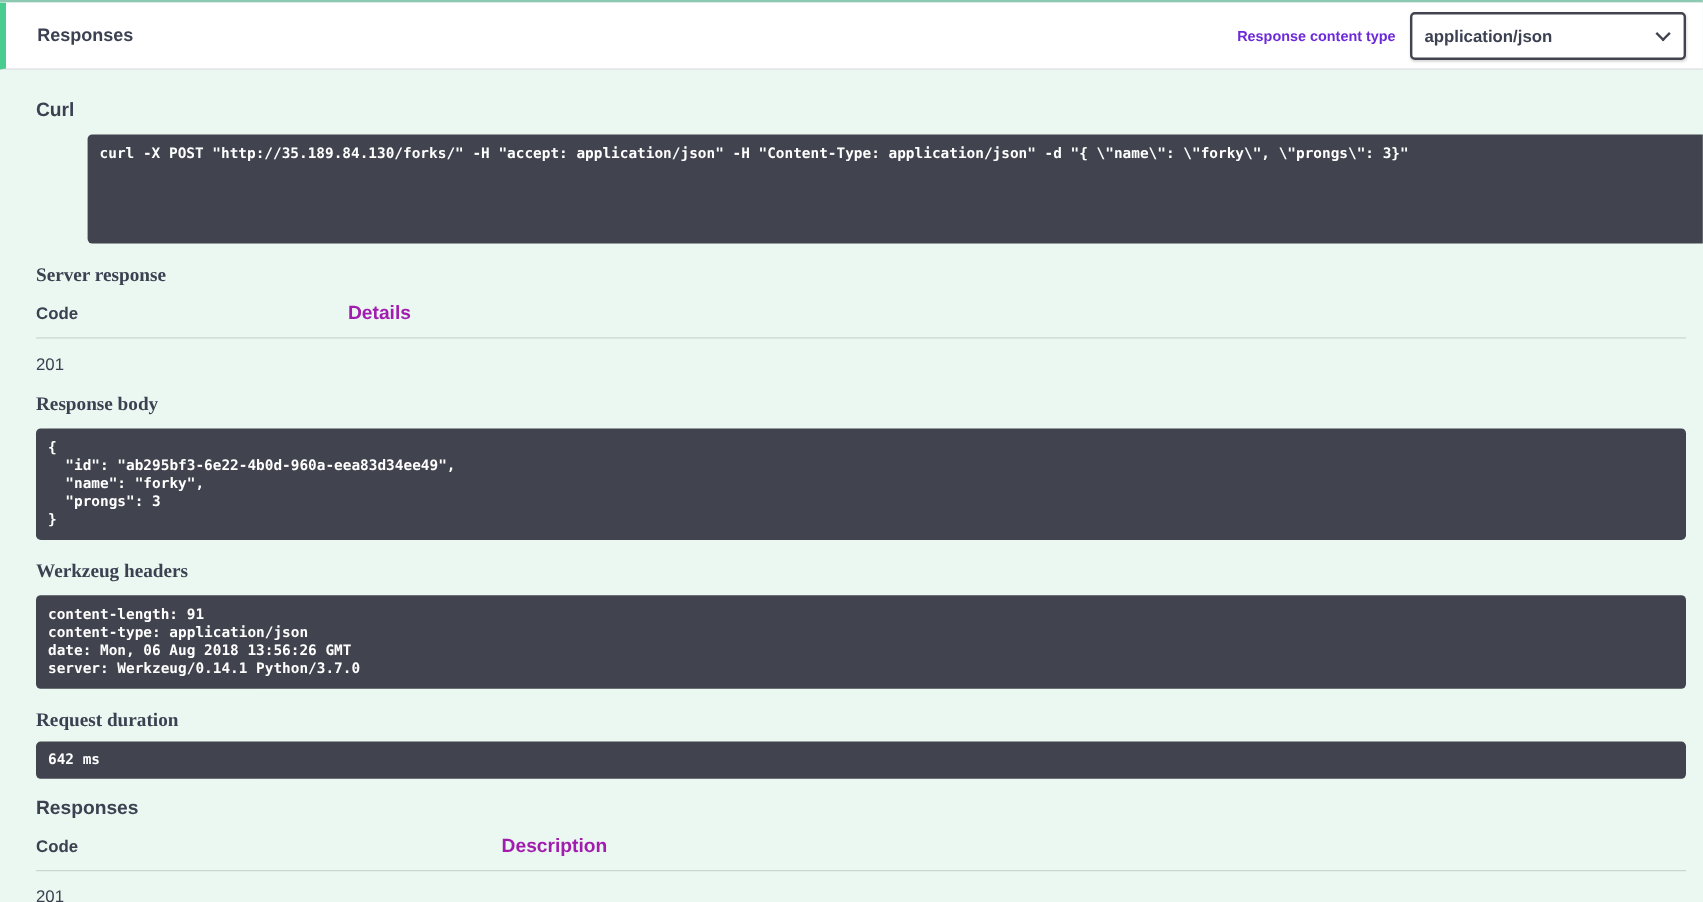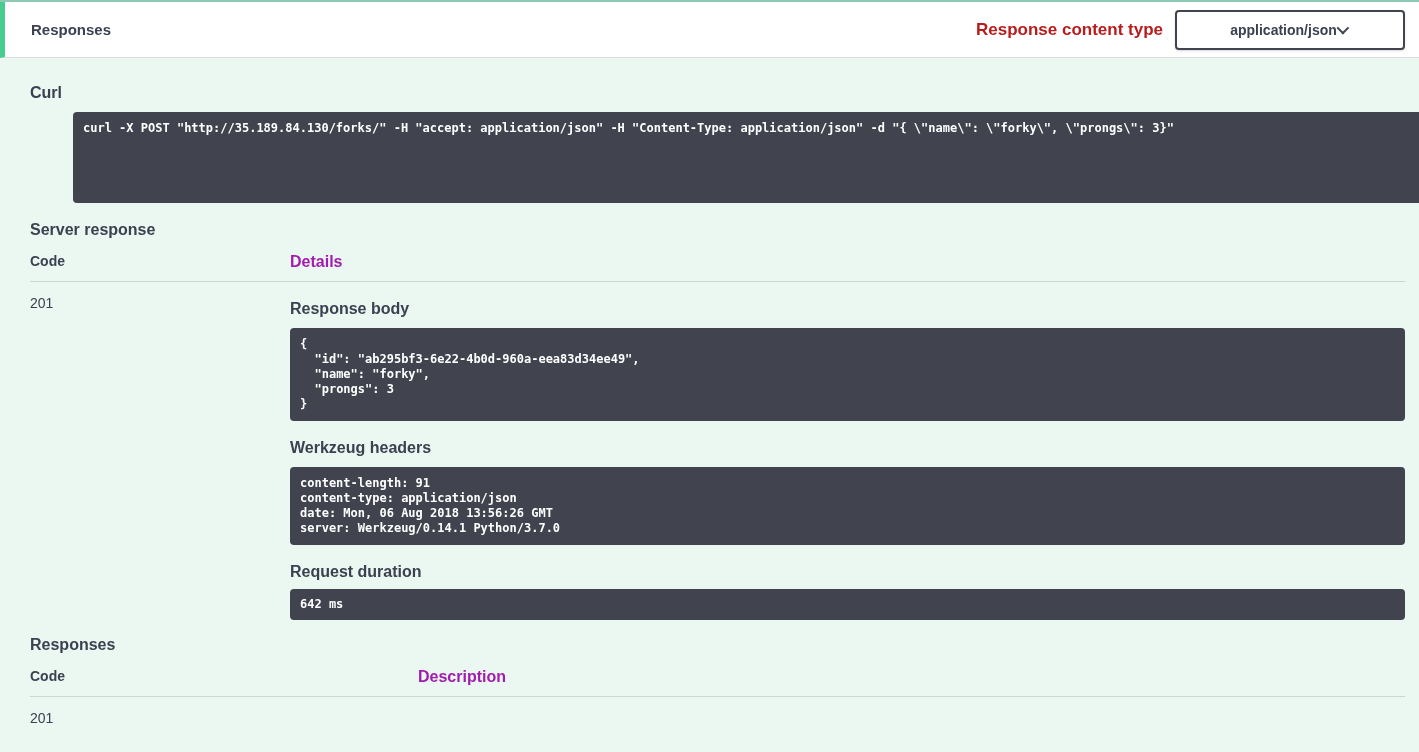--- a/index.html
+++ b/index.html
@@ -18,30 +18,30 @@
     background: #ffffff;
     border-left: 5px solid #49cc90;
     border-bottom: 1px solid rgba(59,65,81,.18);
     display: flex;
     align-items: center;
     justify-content: space-between;
     padding: 0 14px 0 26px;
   }
   .section-header h4 { font-size: 15px; font-weight: bold; color: #3b4151; }
   .content-type-wrapper { display: flex; align-items: center; }
-  .ct-label { font-size: 17px; font-weight: bold; color: #b91c1c; margin-right: 12px; }
+  .ct-label { font-size: 12px; font-weight: bold; color: #6d28d9; margin-right: 12px; }
   .ct-select {
     width: 230px;
     height: 40px;
     background: #ffffff;
     border: 2px solid #41444e;
     border-radius: 4px;
     display: flex;
     align-items: center;
-    justify-content: center;
+    justify-content: space-between;
     padding: 0 14px 0 10px;
     font-size: 14px;
     font-weight: bold;
     cursor: pointer;
     box-shadow: 0 1px 2px rgba(0,0,0,.15);
   }
   .chevron {
     width: 9px; height: 9px;
     border-right: 2px solid #41444e;
     border-bottom: 2px solid #41444e;
@@ -69,30 +69,30 @@
     white-space: pre-wrap;
     word-break: break-all;
     width: 100%;
   }
   pre.curl-block { height: 91px; margin-top: 10px; margin-left: 43px; }
   pre.one-line { padding: 8px 10px; }
 
   .mt8  { margin-top: 8px; }
   .mt10 { margin-top: 10px; }
   .mt16 { margin-top: 16px; }
-  .mt18 { margin-top: 18px; }
+  .mt18 { margin-top: 18px; font-family: Liberation Serif, serif; }
 
   
   .tbl-header-row {
     display: flex;
     align-items: flex-start;
     padding: 14px 0 10px 0;
     border-bottom: 1px solid rgba(59,65,81,.18);
   }
-  .tbl-row { display: flex; }
+  .tbl-row { display: flex; flex-direction: column; }
   .col-code { width: 260px; flex-shrink: 0; }
   .col-code-wide { width: 388px; flex-shrink: 0; }
   .col-rest { flex: 1; min-width: 0; }
   .code-header { font-size: 14px; font-weight: bold; color: #3b4151; }
   .small-header { font-size: 16px; font-weight: bold; color: #a21caf; }
   .code-value { font-size: 14px; color: #3b4151; padding-top: 13px; }
 </style>
 </head>
 <body>
 

